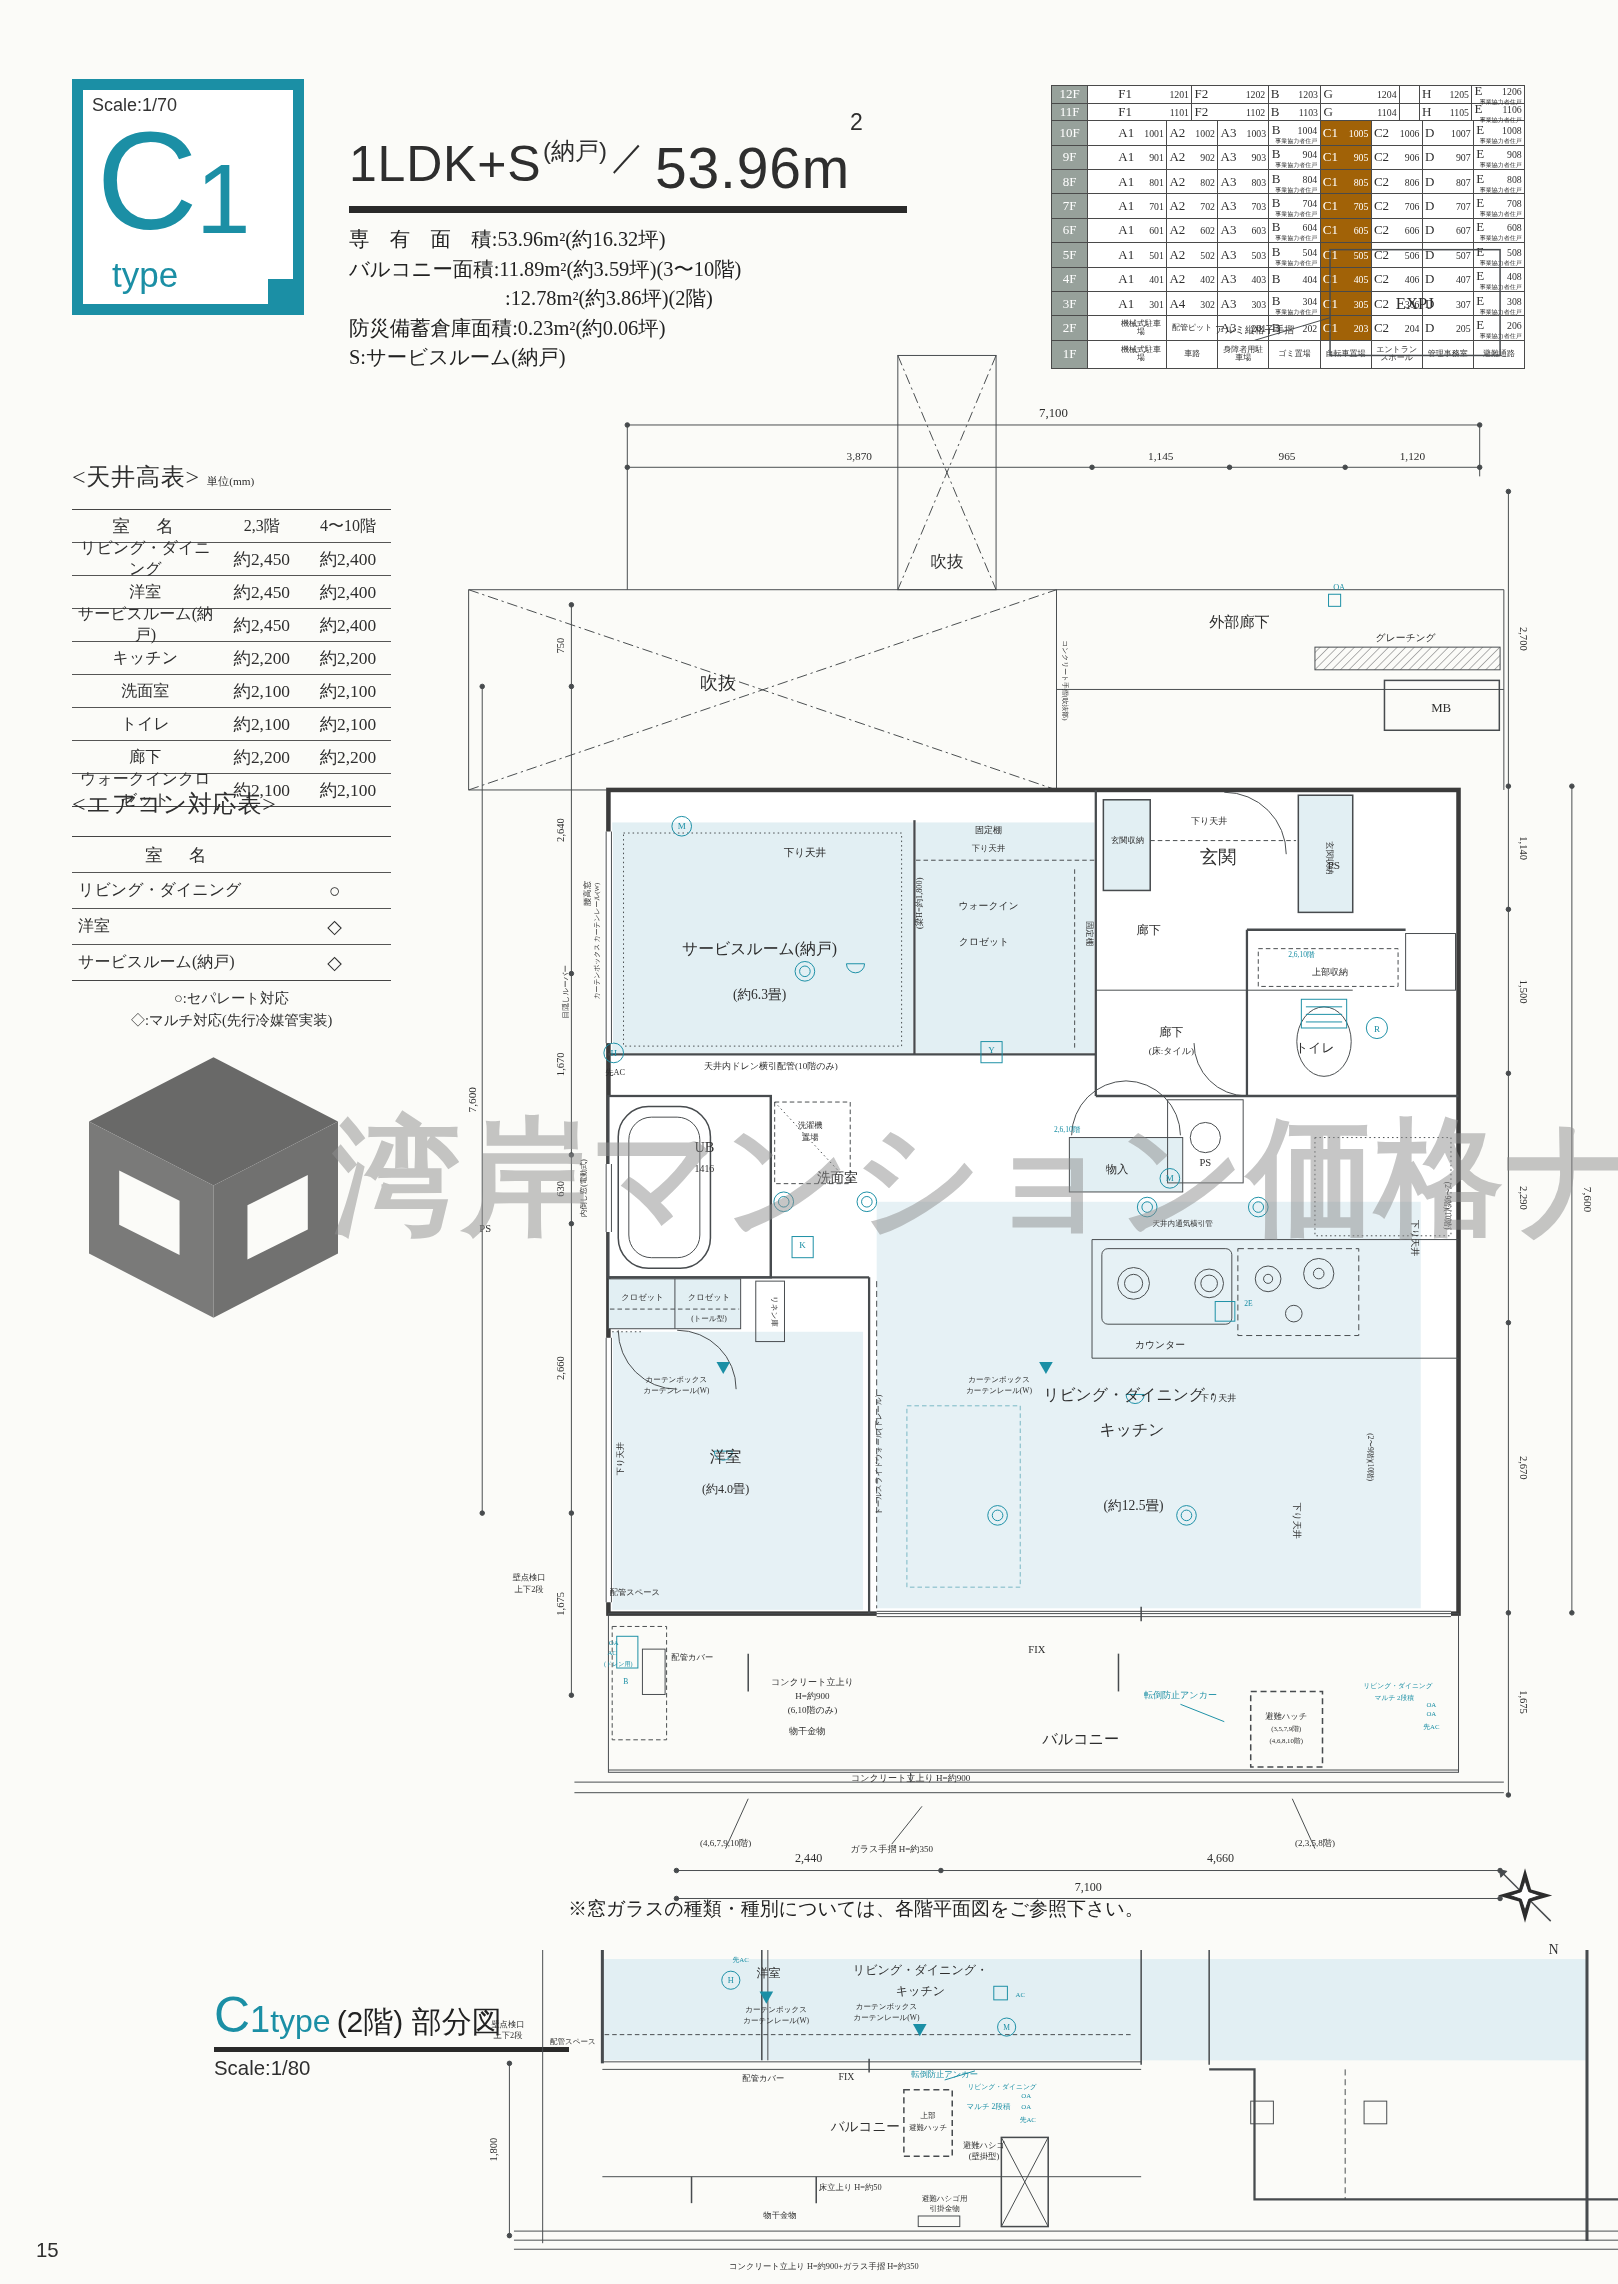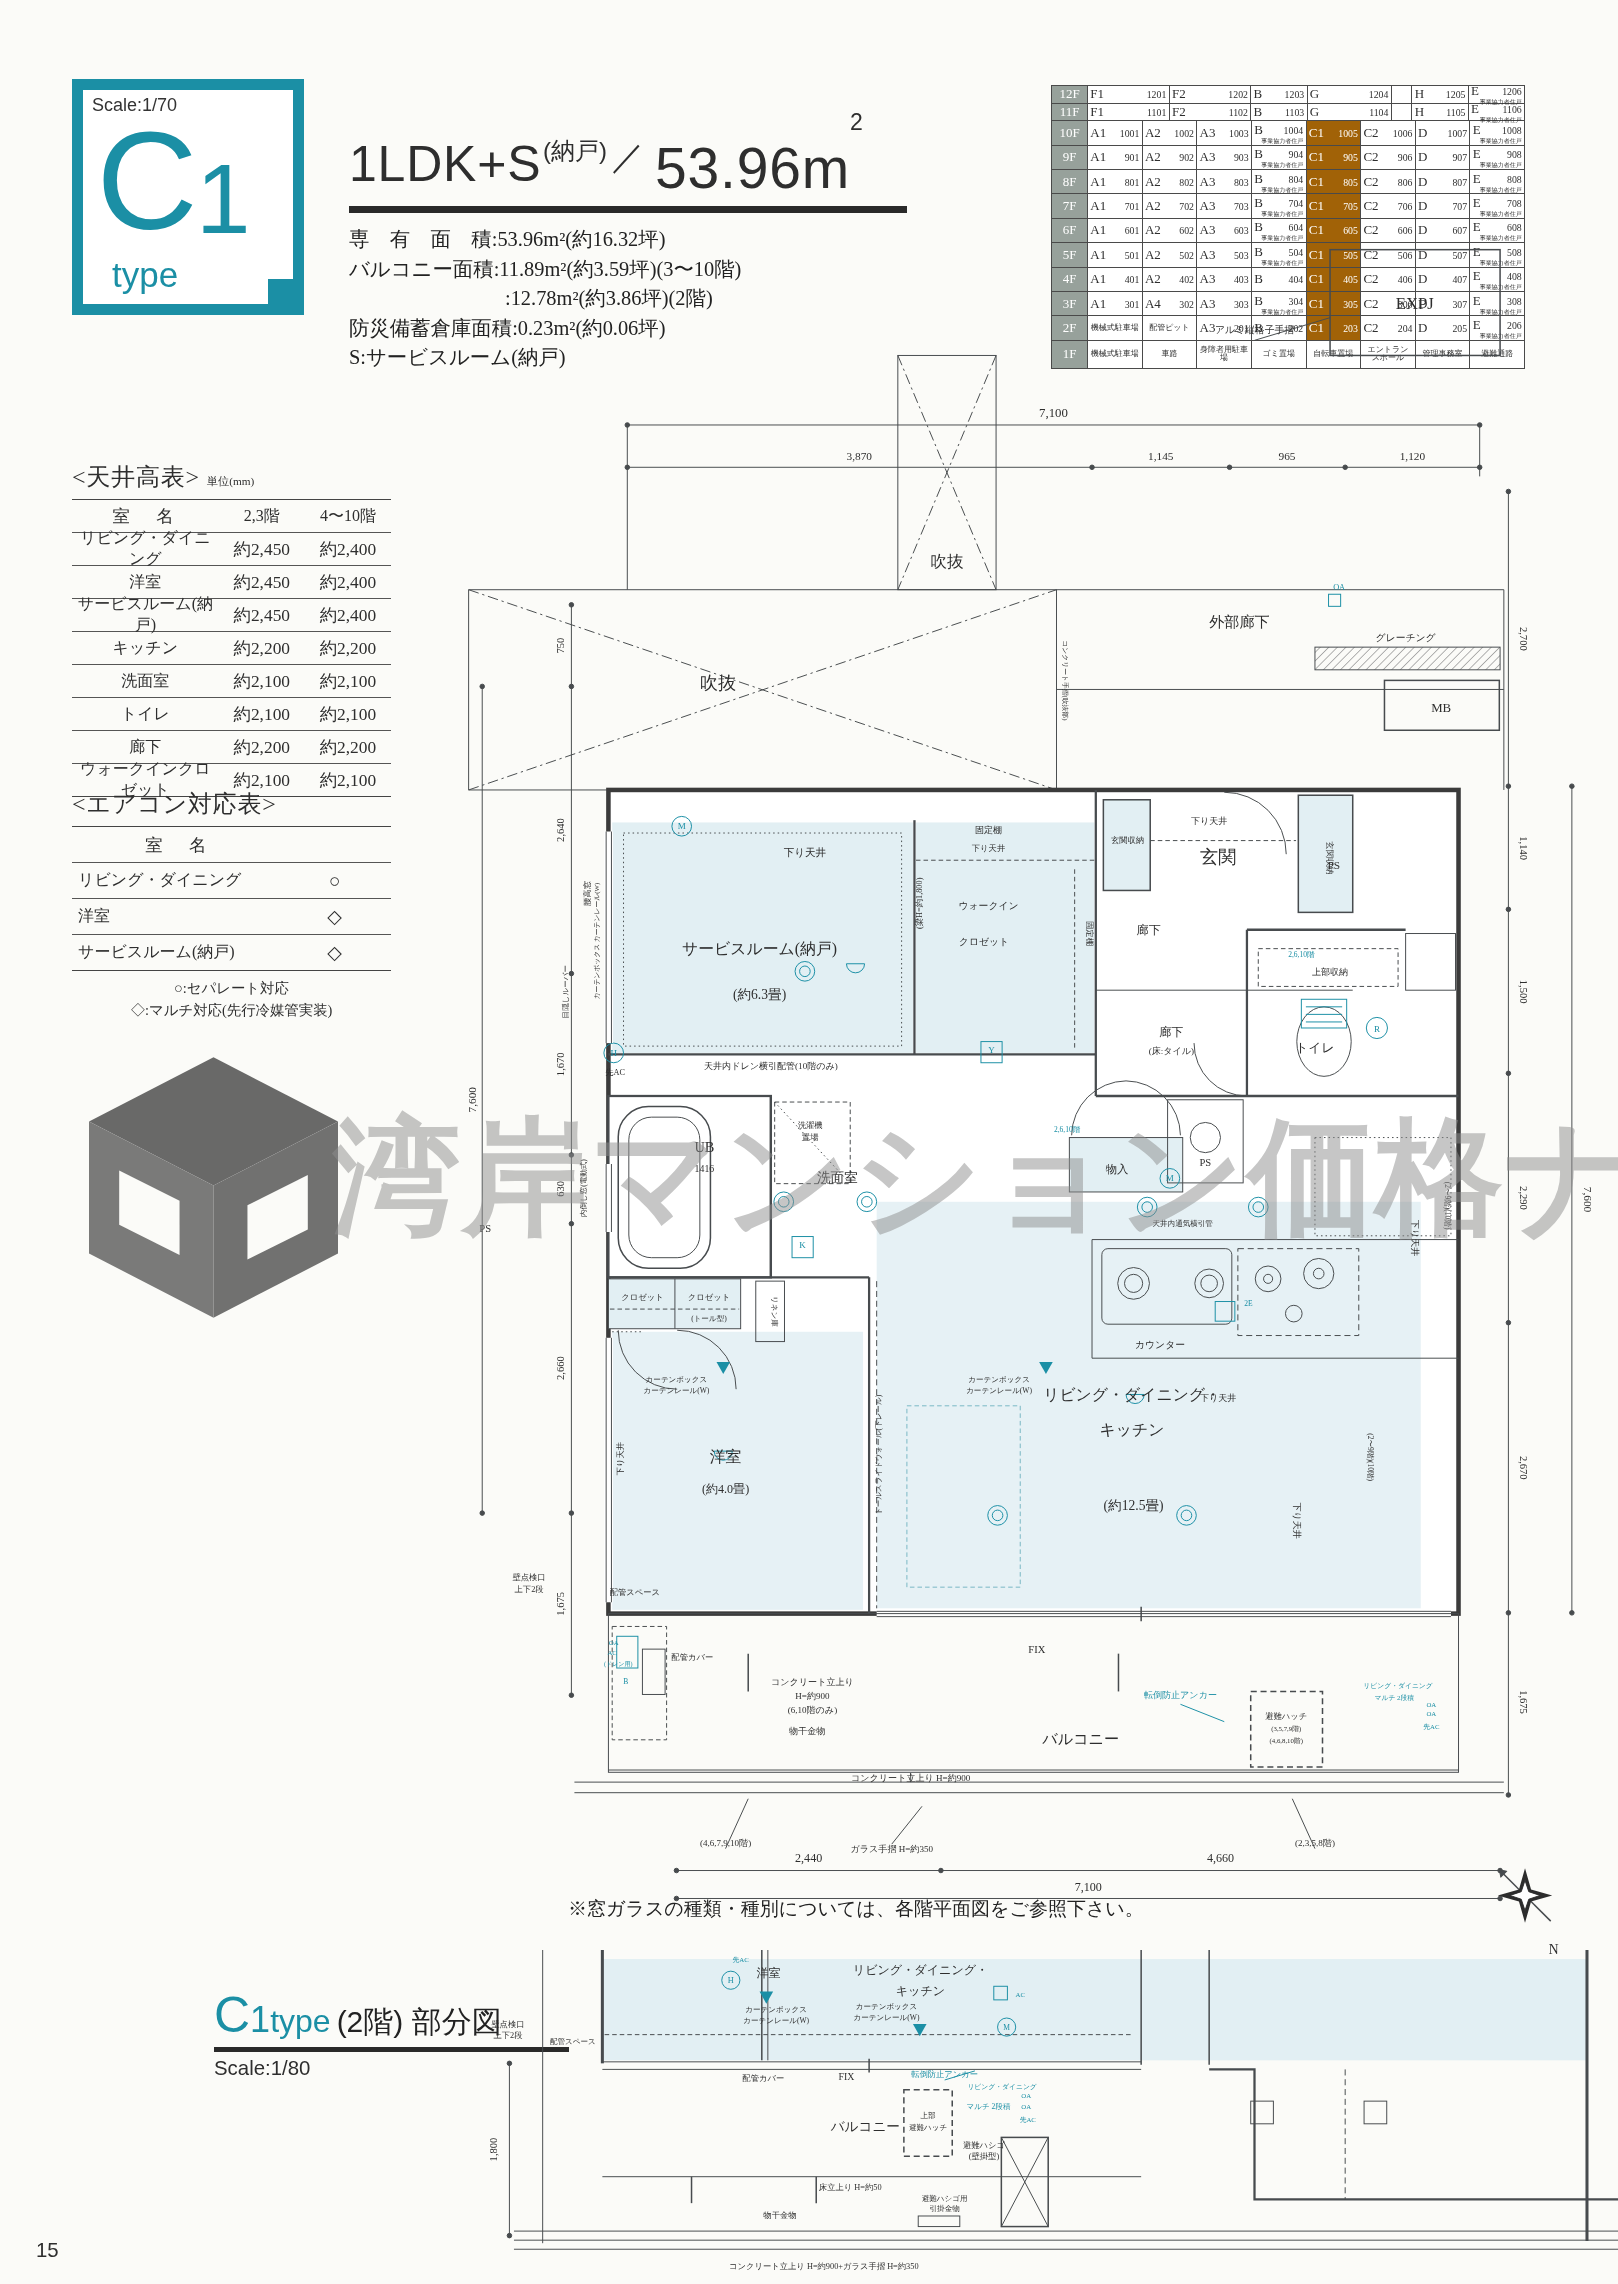--- a/index.html
+++ b/index.html
@@ -21,40 +21,40 @@
   .t-paren{font-size:24px;margin-left:1.5px;}
   .t-slash{font-size:33px;margin:0 10.6px 0 4.5px;}
   .t-area{font-size:57px;letter-spacing:0.8px;}
   .t-sup{font-size:23px;vertical-align:super;position:relative;top:-26px;}
   .t-bar{width:558px;height:7.6px;background:#2a2a2a;margin-top:4.5px;}
   .details{margin-top:12px;font-size:20.4px;line-height:29.5px;color:#222;}
   .details div:nth-child(3){padding-left:156px;}
 
   
   .utable{position:absolute;left:1051px;top:85px;width:472px;border:1.5px solid #4a4a4a;background:#fff;}
-  .urow{display:flex;border-bottom:0.8px solid #4a4a4a;}
+  .urow{display:flex;border-bottom:0.8px solid #4a4a4a;gap:28px;}
   .urow:last-child{border-bottom:none;}
   .h22{height:16.6px;} .h31{height:23.4px;} .h36{height:27px;}
   .ufl{width:35px;flex:none;background:#97a19b;color:#fff;display:flex;align-items:center;justify-content:center;
        font-size:13px;border-right:0.8px solid #4a4a4a;}
   .ucells{flex:1;display:flex;}
   .uc{flex:1;border-right:0.8px solid #4a4a4a;display:flex;flex-direction:column;justify-content:center;padding:0 2.3px;min-width:0;}
   .ucells .uc:last-child{border-right:none;}
   .uc .cl{display:flex;justify-content:space-between;align-items:baseline;}
   .uc .cl .l{font-size:13px;} .uc .cl .n{font-size:9.8px;}
   .uc .ct{font-size:8px;text-align:center;line-height:1.05;}
   .uc .cn{font-size:6px;text-align:right;line-height:1;}
   .uc.hl{background:#a16207;color:#fff;}
   .uc.w2{flex:1.5;} .uc.w16{flex:1.55;} .uc.sp{flex:0.3;}
 
   
   .ctable{position:absolute;left:72px;top:461px;width:319px;}
   .ttl{font-size:24px;letter-spacing:0.8px;}
   .ttl small{font-size:11.3px;letter-spacing:0;text-align:right;}
-  .grid{border-top:1.5px solid #444;border-bottom:1.5px solid #444;margin-top:6px;}
+  .grid{border-top:1.5px solid #444;border-bottom:1.5px solid #444;margin-top:16px;}
   .crow{display:flex;border-bottom:1.1px solid #555;height:32px;align-items:center;}
   .crow:last-child{border-bottom:none;}
   .crow .c1{width:46%;text-align:center;font-size:16px;}
   .crow .c2,.crow .c3{width:27%;text-align:center;font-size:17.4px;}
   .crow.head .c1{font-size:17.4px;letter-spacing:4.5px;}
   .crow.head .c2,.crow.head .c3{font-size:16px;}
   .atable{position:absolute;left:72px;top:788px;width:319px;}
   .arow{display:flex;border-bottom:1.1px solid #555;height:35px;align-items:center;}
   .arow:last-child{border-bottom:none;}
   .arow .c1{width:64%;text-align:left;padding-left:6px;font-size:16px;}

